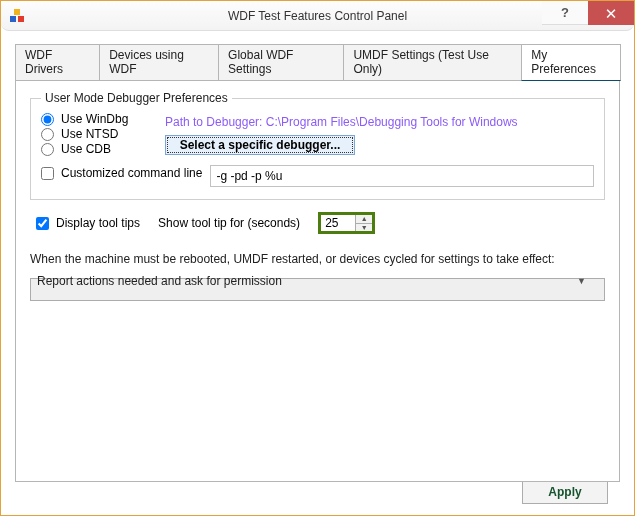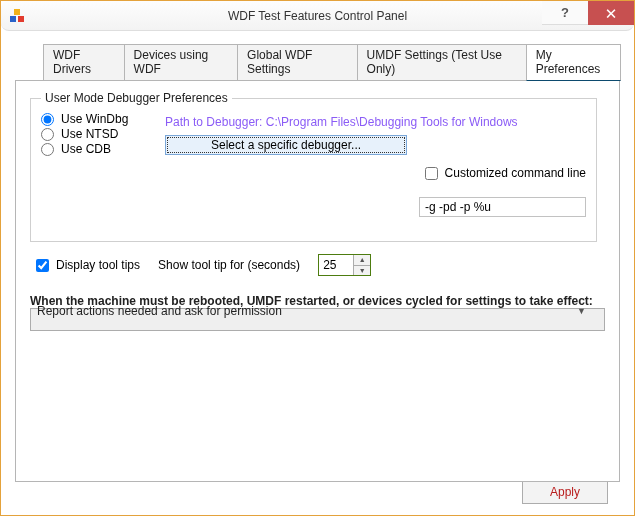--- a/index.html
+++ b/index.html
@@ -63,21 +63,20 @@
     line-height: 1;
   }
   .content {
     padding: 12px 14px 0 14px;
   }
   .tabs {
     display: flex;
     position: relative;
     top: 1px;
     z-index: 2;
-    margin-left: 28px;
   }
   .tab {
     padding: 3px 9px 4px 9px;
     border: 1px solid #b5b5b5;
     background: #f3f3f3;
     margin-right: -1px;
     color: #222;
     position: relative;
   }
   .tab.active {
@@ -88,76 +87,76 @@
   .tabpanel {
     border: 1px solid #b5b5b5;
     background: #fff;
     padding: 10px 14px 12px 14px;
     height: 402px;
     position: relative;
     z-index: 1;
   }
   fieldset.group {
     border: 1px solid #cfcfcf;
-    padding: 6px 10px 24px 10px;
-    margin: 0 8px 8px 0;
+    padding: 6px 10px 12px 10px;
+    margin: 0 0 8px 0;
   }
   fieldset.group legend {
     padding: 0 4px;
     color: #222;
   }
   .radio-row, .check-row {
     display: flex;
     align-items: center;
     margin: 1px 0;
     gap: 4px;
   }
   .debugger-area {
     display: flex;
     gap: 14px;
   }
   .radios { width: 110px; }
   .debugger-right { flex: 1; padding-top: 2px; }
   .pathline { margin: 2px 0 6px 0; color: #8b5cf6; }
   .select-btn {
-    width: 242px;
+    width: 190px;
     padding: 2px 0;
     border: 1px solid #7aa7d8;
     background: #e7f1fb;
     outline: 1px dotted #333;
     outline-offset: -3px;
     text-align: center;
     font-family: inherit;
     font-size: 12px;
+    font-weight: bold;
   }
   .cmdline-row {
     display: flex;
-    align-items: flex-end;
-    gap: 16px;
+    align-items: flex-start;
+    gap: 8px;
     margin-top: 8px;
-    flex-direction: column;
   }
   .cmdline-input {
     flex: 1;
     border: 1px solid #c2c2c2;
     padding: 2px 5px;
     font-family: inherit;
     font-size: 12px;
     height: 22px;
   }
   .tooltips-row {
     display: flex;
     align-items: center;
     gap: 18px;
     margin: 12px 0 18px 6px;
   }
   .spinner {
     display: flex;
     align-items: stretch;
-    border: 1px solid #4d7c0f;
+    border: 3px solid #4d7c0f;
     height: 22px;
   }
   .spinner input {
     width: 34px;
     border: none;
     padding: 0 4px;
     font-family: inherit;
     font-size: 12px;
     text-align: left;
   }
@@ -171,21 +170,21 @@
     flex: 1;
     display: flex;
     align-items: center;
     justify-content: center;
     font-size: 7px;
     line-height: 1;
     background: #f2f2f2;
     color: #555;
   }
   .spinner .spin:first-child { border-bottom: 1px solid #acacac; }
-  .reboot-label { margin: 6px 0 0 0; color: #222; font-weight: bold; }
+  .reboot-label { margin: 6px 0 12px 0; color: #222; }
   .dropdown {
     width: 100%;
     border: 1px solid #acacac;
     background: #efefef;
     padding: 2px 18px 19px 6px;
     height: 22px;
     display: flex;
     align-items: center;
     justify-content: space-between;
     color: #222;
@@ -200,21 +199,21 @@
     flex-direction: column;
   }
   .dlg-btn {
     width: 86px;
     height: 24px;
     border: 1px solid #acacac;
     background: #f3f3f3;
     font-family: inherit;
     font-size: 12px;
   }
-  .dlg-btn.disabled { color: #b91c1c; }
+  .dlg-btn.disabled { color: #14532d; font-weight: bold; }
   input[type=radio], input[type=checkbox] { margin: 0 3px 0 0; }
 </style>
 </head>
 <body>
 
 <div class="titlebar">
   <span class="icon">
     <svg viewBox="0 0 16 16">
         <rect x="1" y="8" width="6" height="6" fill="#2a62c9"></rect>
         <rect x="9" y="8" width="6" height="6" fill="#e23b2e"></rect>

